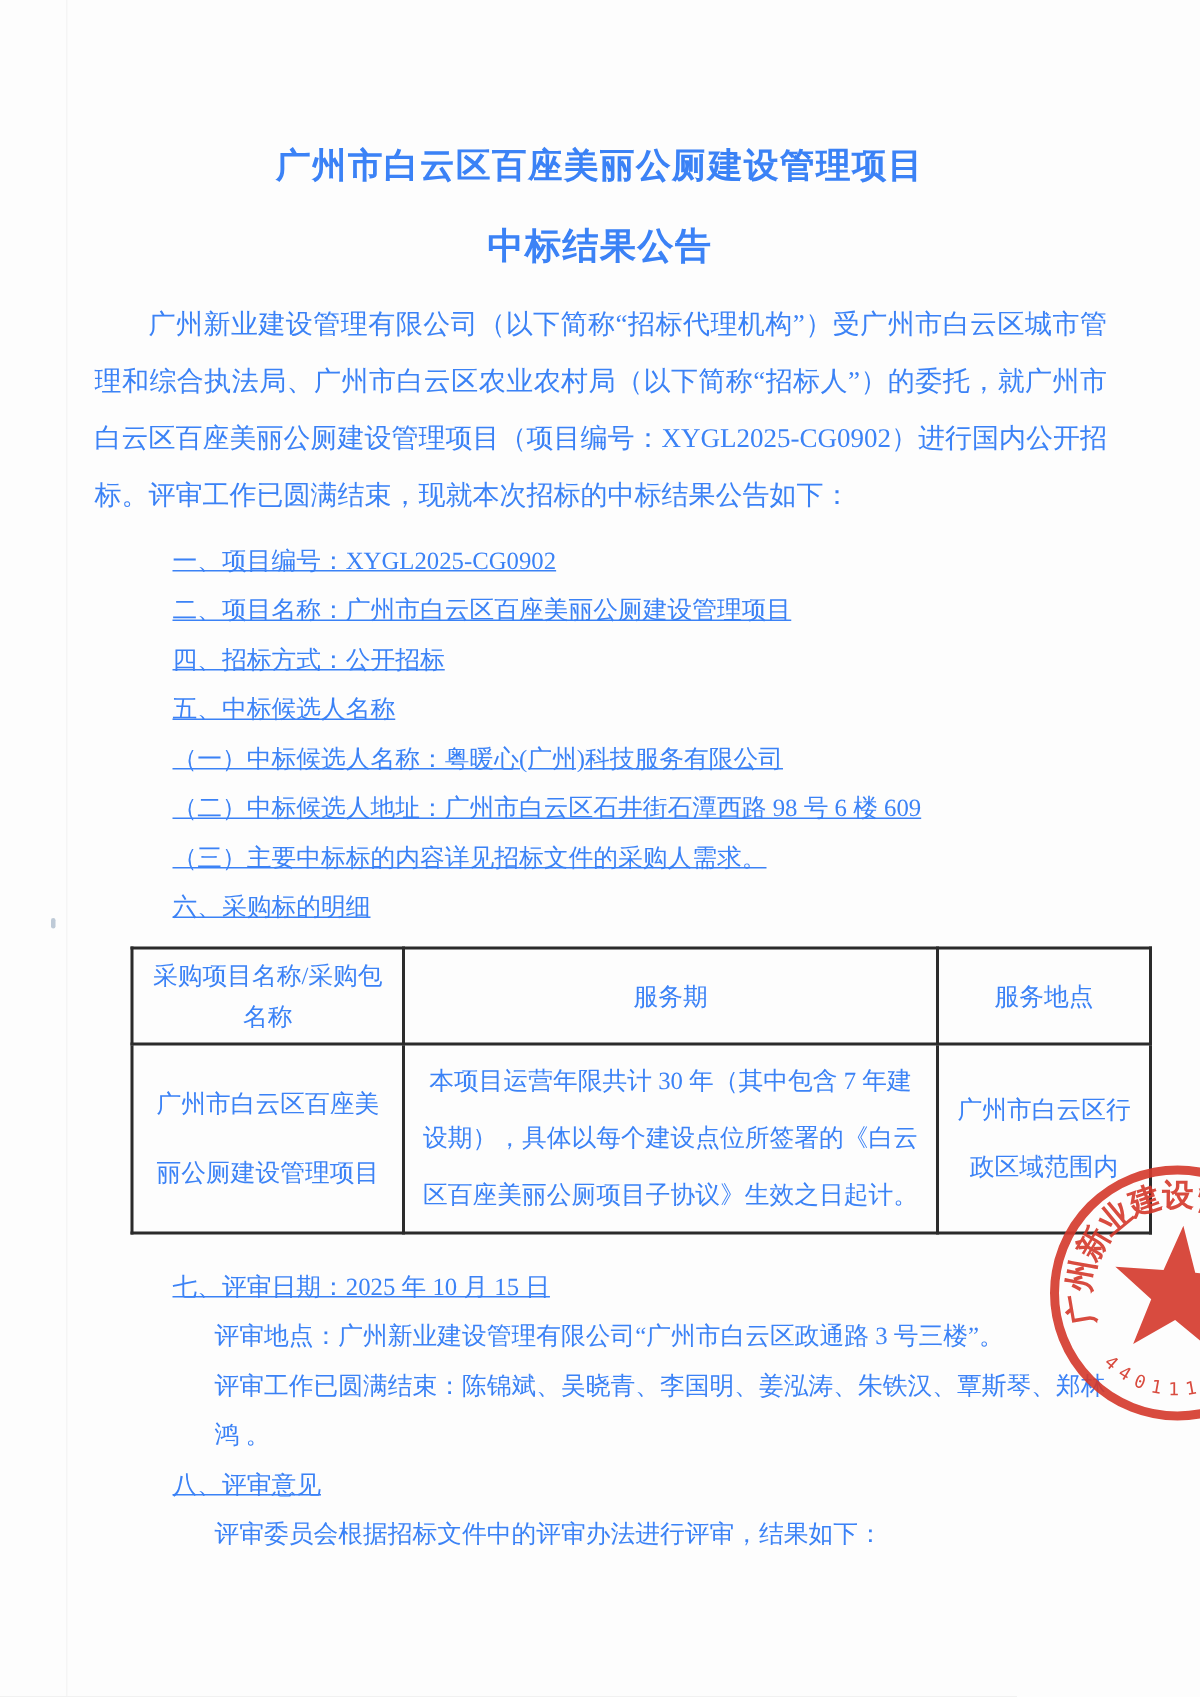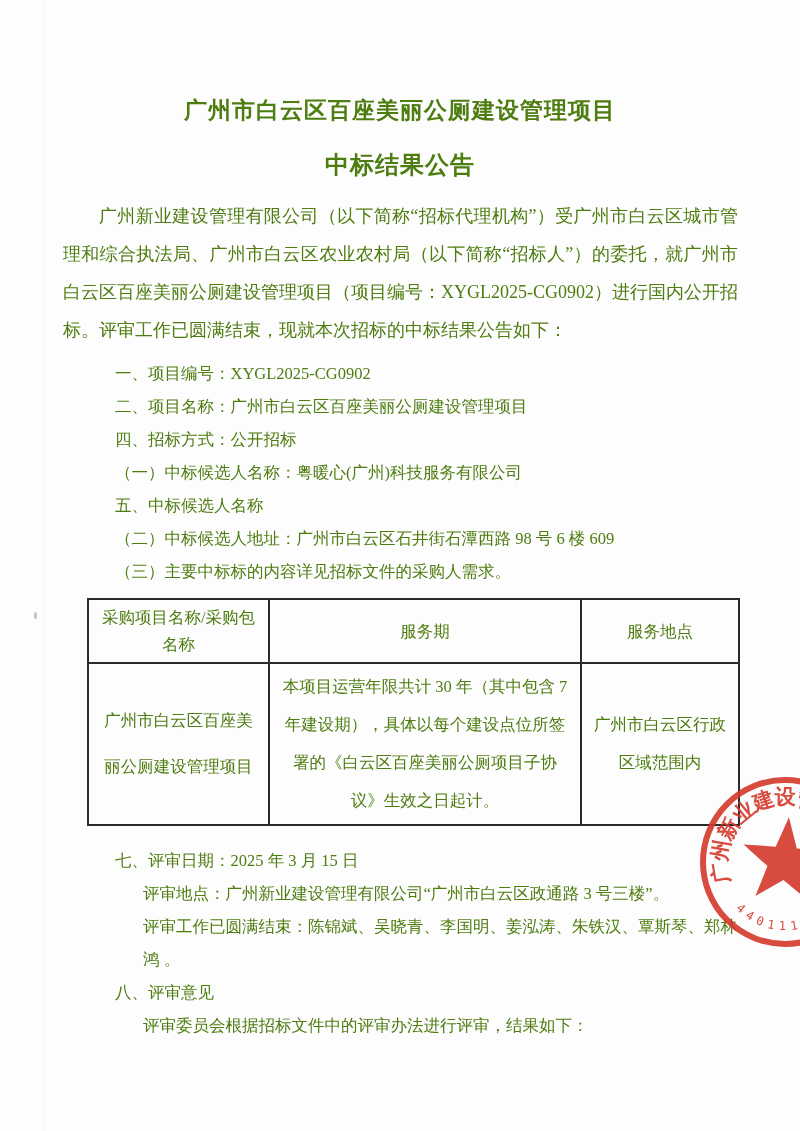--- a/index.html
+++ b/index.html
@@ -4,21 +4,21 @@
 <style>
   * { margin:0; padding:0; box-sizing:border-box; }
   html,body { background:#e8e8e8; }
   .page {
     position:relative;
     width:800px; height:1131px;
     margin:0 auto;
     background:#fdfdfd;
     overflow:hidden;
     font-family:"Liberation Serif","DejaVu Serif",serif;
-    color:#4d7c0f;
+    color:#3b82f6;
   }
   .title {
     margin:95px 40px 0;
     text-align:center;
     font-size:23px; line-height:32px;
     font-weight:bold; letter-spacing:1px;
   }
   .subtitle {
     margin:24px 40px 0;
     text-align:center;
@@ -26,39 +26,39 @@
     font-weight:bold; letter-spacing:1px;
   }
   .intro {
     margin:18px 62px 0 63px;
     font-size:18px; line-height:38px;
     text-align:justify;
     text-indent:2em;
   }
   .items { margin:8px 62px 0 63px; }
   .line { font-size:16.5px; line-height:33px; }
-  .ind1 { padding-left:52px; }
+  .ind1 { padding-left:52px;text-decoration:underline; }
   .ind2 { padding-left:80px; }
   .detail-table {
     margin:10px 0 0 87px;
     width:635px;
     border-collapse:collapse;
     table-layout:fixed;
     font-size:16.5px;
   }
   .detail-table th, .detail-table td {
     border:2px solid #2b2b2b;
     text-align:center;
     vertical-align:middle;
     font-weight:normal;
     padding:4px 10px;
   }
   .col1 { width:181px; }
-  .col2 { width:312px; }
-  .col3 { width:158px; }
+  .col2 { width:356px; }
+  .col3 { width:142px; }
   .detail-table thead tr { height:62px; }
   .detail-table thead th { line-height:27px; }
   .detail-table tbody tr { height:126px; }
   .detail-table tbody td { line-height:38px; }
   .detail-table tbody td.lh-lg { line-height:46px; }
   .after { margin:18px 62px 0 63px; }
   .after .line { margin-top:0; }
   .gap-a { margin-top:9px; }
   .gap-b { margin-top:12px; }
   .gap-c { margin-top:7px; }
@@ -93,45 +93,46 @@
 
   <h1 class="title">广州市白云区百座美丽公厕建设管理项目</h1>
   <h2 class="subtitle">中标结果公告</h2>
 
   <p class="intro">广州新业建设管理有限公司（以下简称“招标代理机构”）受广州市白云区城市管理和综合执法局、广州市白云区农业农村局（以下简称“招标人”）的委托，就广州市白云区百座美丽公厕建设管理项目（项目编号：XYGL2025-CG0902）进行国内公开招标。评审工作已圆满结束，现就本次招标的中标结果公告如下：</p>
 
   <div class="items">
     <div class="line ind1">一、项目编号：XYGL2025-CG0902</div>
     <div class="line ind1">二、项目名称：广州市白云区百座美丽公厕建设管理项目</div>
     <div class="line ind1">四、招标方式：公开招标</div>
+    <div class="line ind1">五、中标候选人名称</div>
     <div class="line ind1">（一）中标候选人名称：粤暖心(广州)科技服务有限公司</div>
-    <div class="line ind1">五、中标候选人名称</div>
     <div class="line ind1">（二）中标候选人地址：广州市白云区石井街石潭西路 98 号 6 楼 609</div>
     <div class="line ind1">（三）主要中标标的内容详见招标文件的采购人需求。</div>
+    <div class="line ind1">六、采购标的明细</div>
   </div>
 
   <table class="detail-table">
     <thead>
       <tr>
         <th class="col1">采购项目名称/采购包名称</th>
         <th class="col2">服务期</th>
         <th class="col3">服务地点</th>
       </tr>
     </thead>
     <tbody>
       <tr>
         <td class="lh-lg">广州市白云区百座美丽公厕建设管理项目</td>
         <td>本项目运营年限共计 30 年（其中包含 7 年建设期），具体以每个建设点位所签署的《白云区百座美丽公厕项目子协议》生效之日起计。</td>
         <td>广州市白云区行政区域范围内</td>
       </tr>
     </tbody>
   </table>
 
   <div class="after">
-    <div class="line ind1">七、评审日期：2025 年 3 月 15 日</div>
+    <div class="line ind1">七、评审日期：2025 年 10 月 15 日</div>
     <div class="line ind2 gap-a">评审地点：广州新业建设管理有限公司“广州市白云区政通路 3 号三楼”。</div>
     <div class="line ind2 gap-b">评审工作已圆满结束：陈锦斌、吴晓青、李国明、姜泓涛、朱铁汉、覃斯琴、郑林鸿 。</div>
     <div class="line ind1 gap-c">八、评审意见</div>
     <div class="line ind2 gap-d">评审委员会根据招标文件中的评审办法进行评审，结果如下：</div>
   </div>
 
   <svg class="seal" viewBox="0 0 180 180" aria-hidden="true">
     <defs>
       <path id="sealNameArc" d="M 35.5 109.7 A 58 58 0 1 1 144.5 109.7" fill="none"></path>
       <path id="sealNumArc" d="M 38 134 A 68 68 0 0 0 142 134" fill="none"></path>

